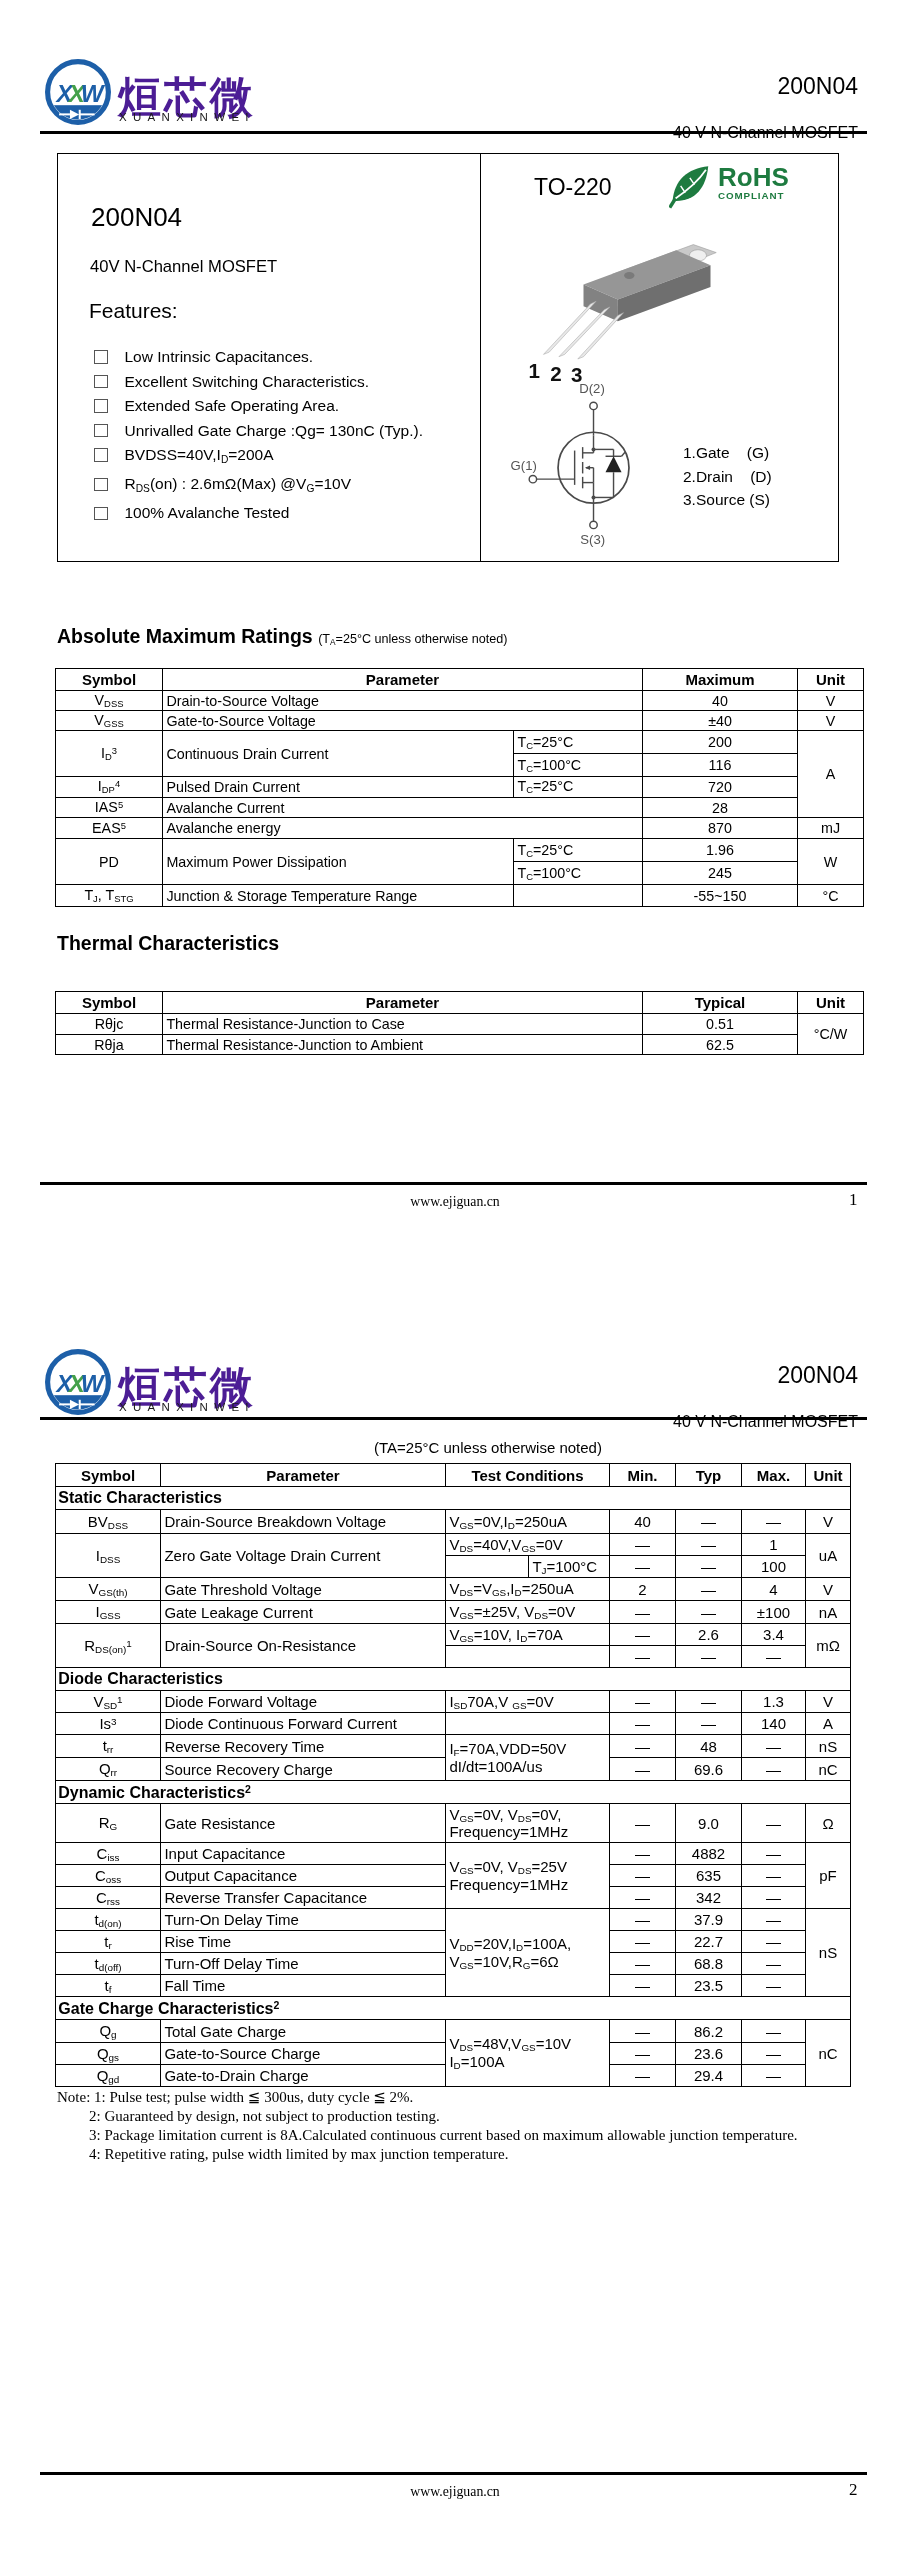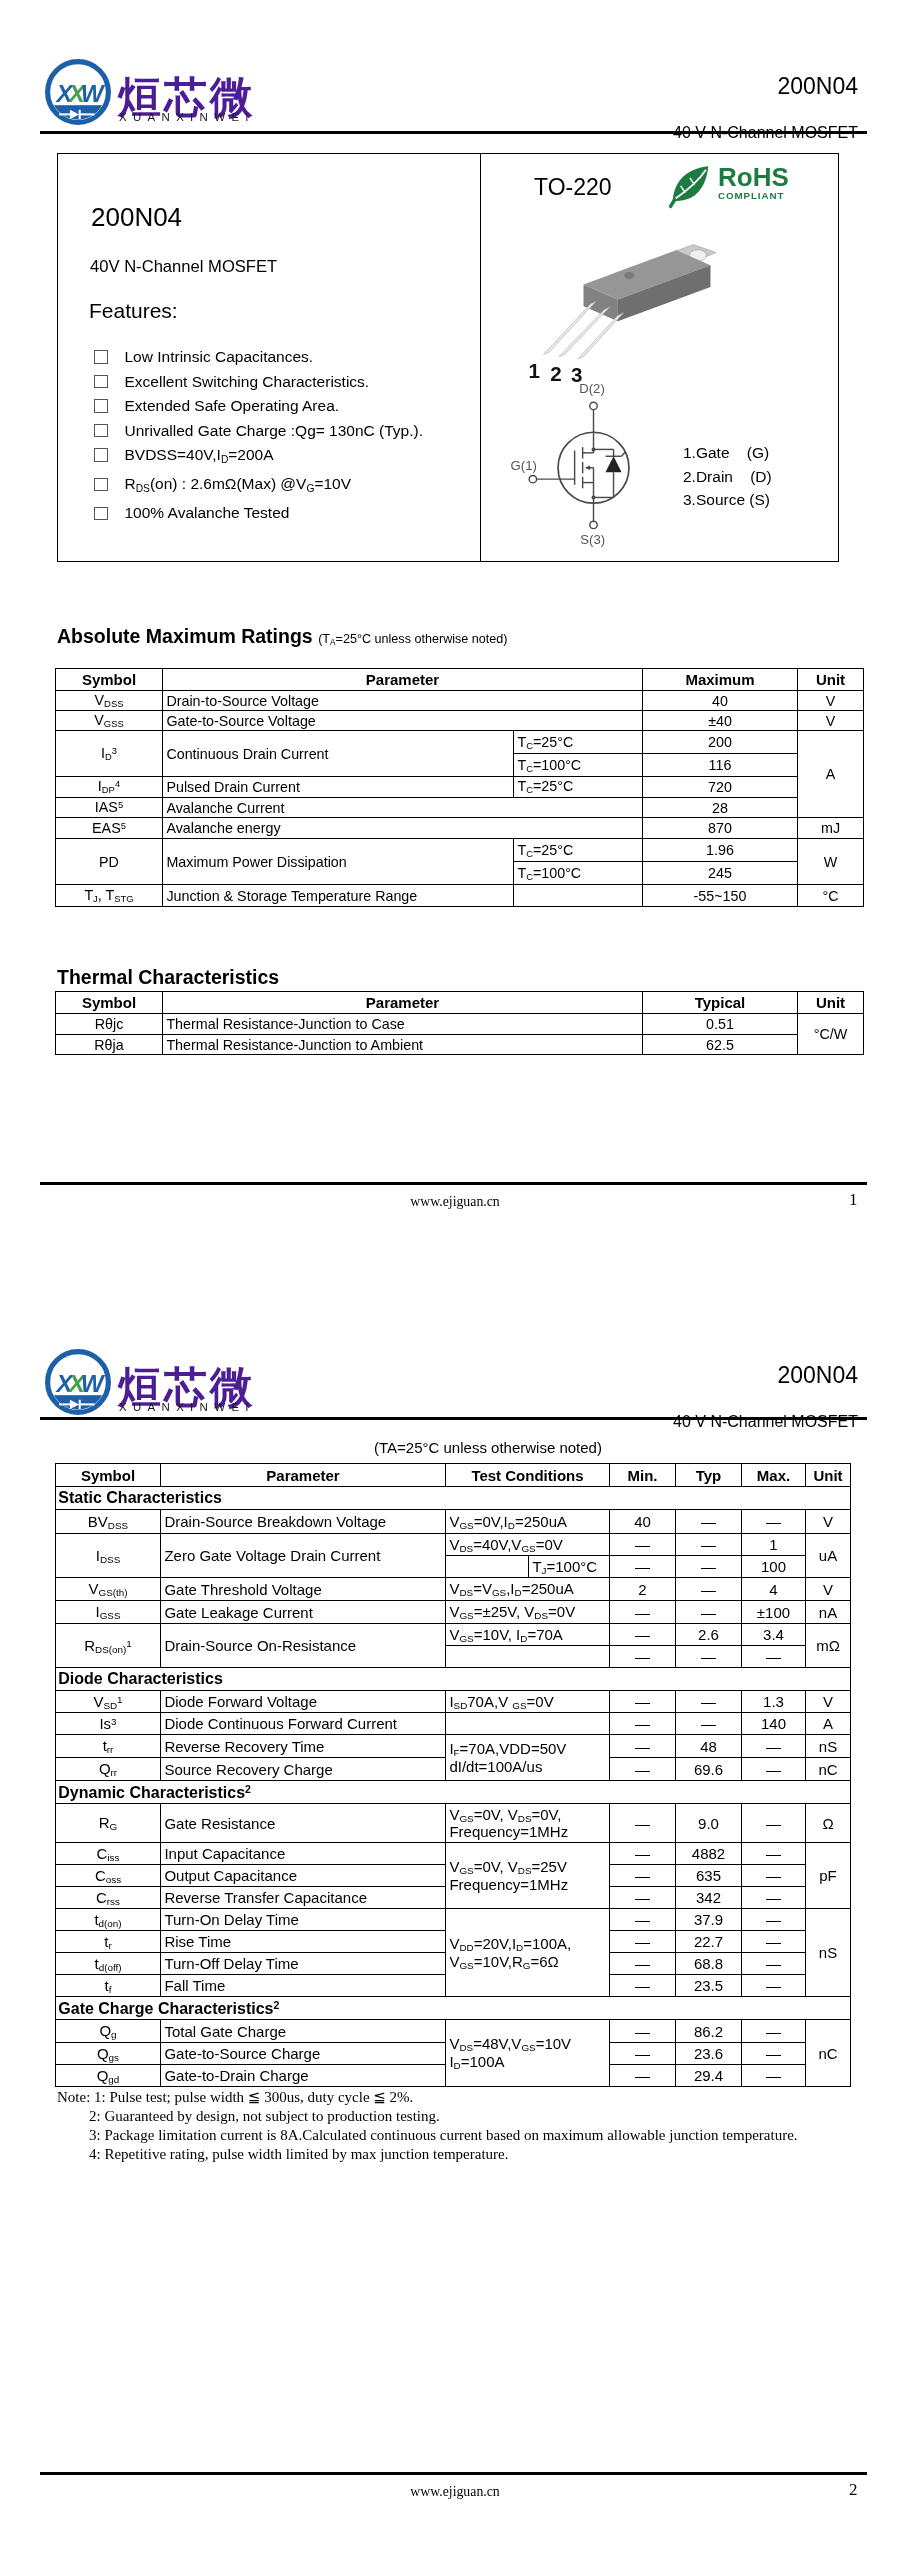--- a/index.html
+++ b/index.html
@@ -258,21 +258,21 @@
       <tr style="height:22px">
         <td>T<sub>J</sub>, T<sub>STG</sub></td>
         <td class="lt">Junction &amp; Storage Temperature Range</td>
         <td></td>
         <td>-55~150</td>
         <td>°C</td>
       </tr>
     </tbody>
       </table>
 
-    <div class="abs sec-title" style="left:57px;top:966px">
+    <div class="abs sec-title" style="left:57px;top:932px">
       <span>Thermal Characteristics</span>
     </div>
     <table class="abs t-th" style="left:55px;top:991px;width:808px">
       <colgroup>
           <col style="width:107px">
           <col style="width:480px">
           <col style="width:155px">
           <col style="width:66px">
         </colgroup>
       <tbody>

